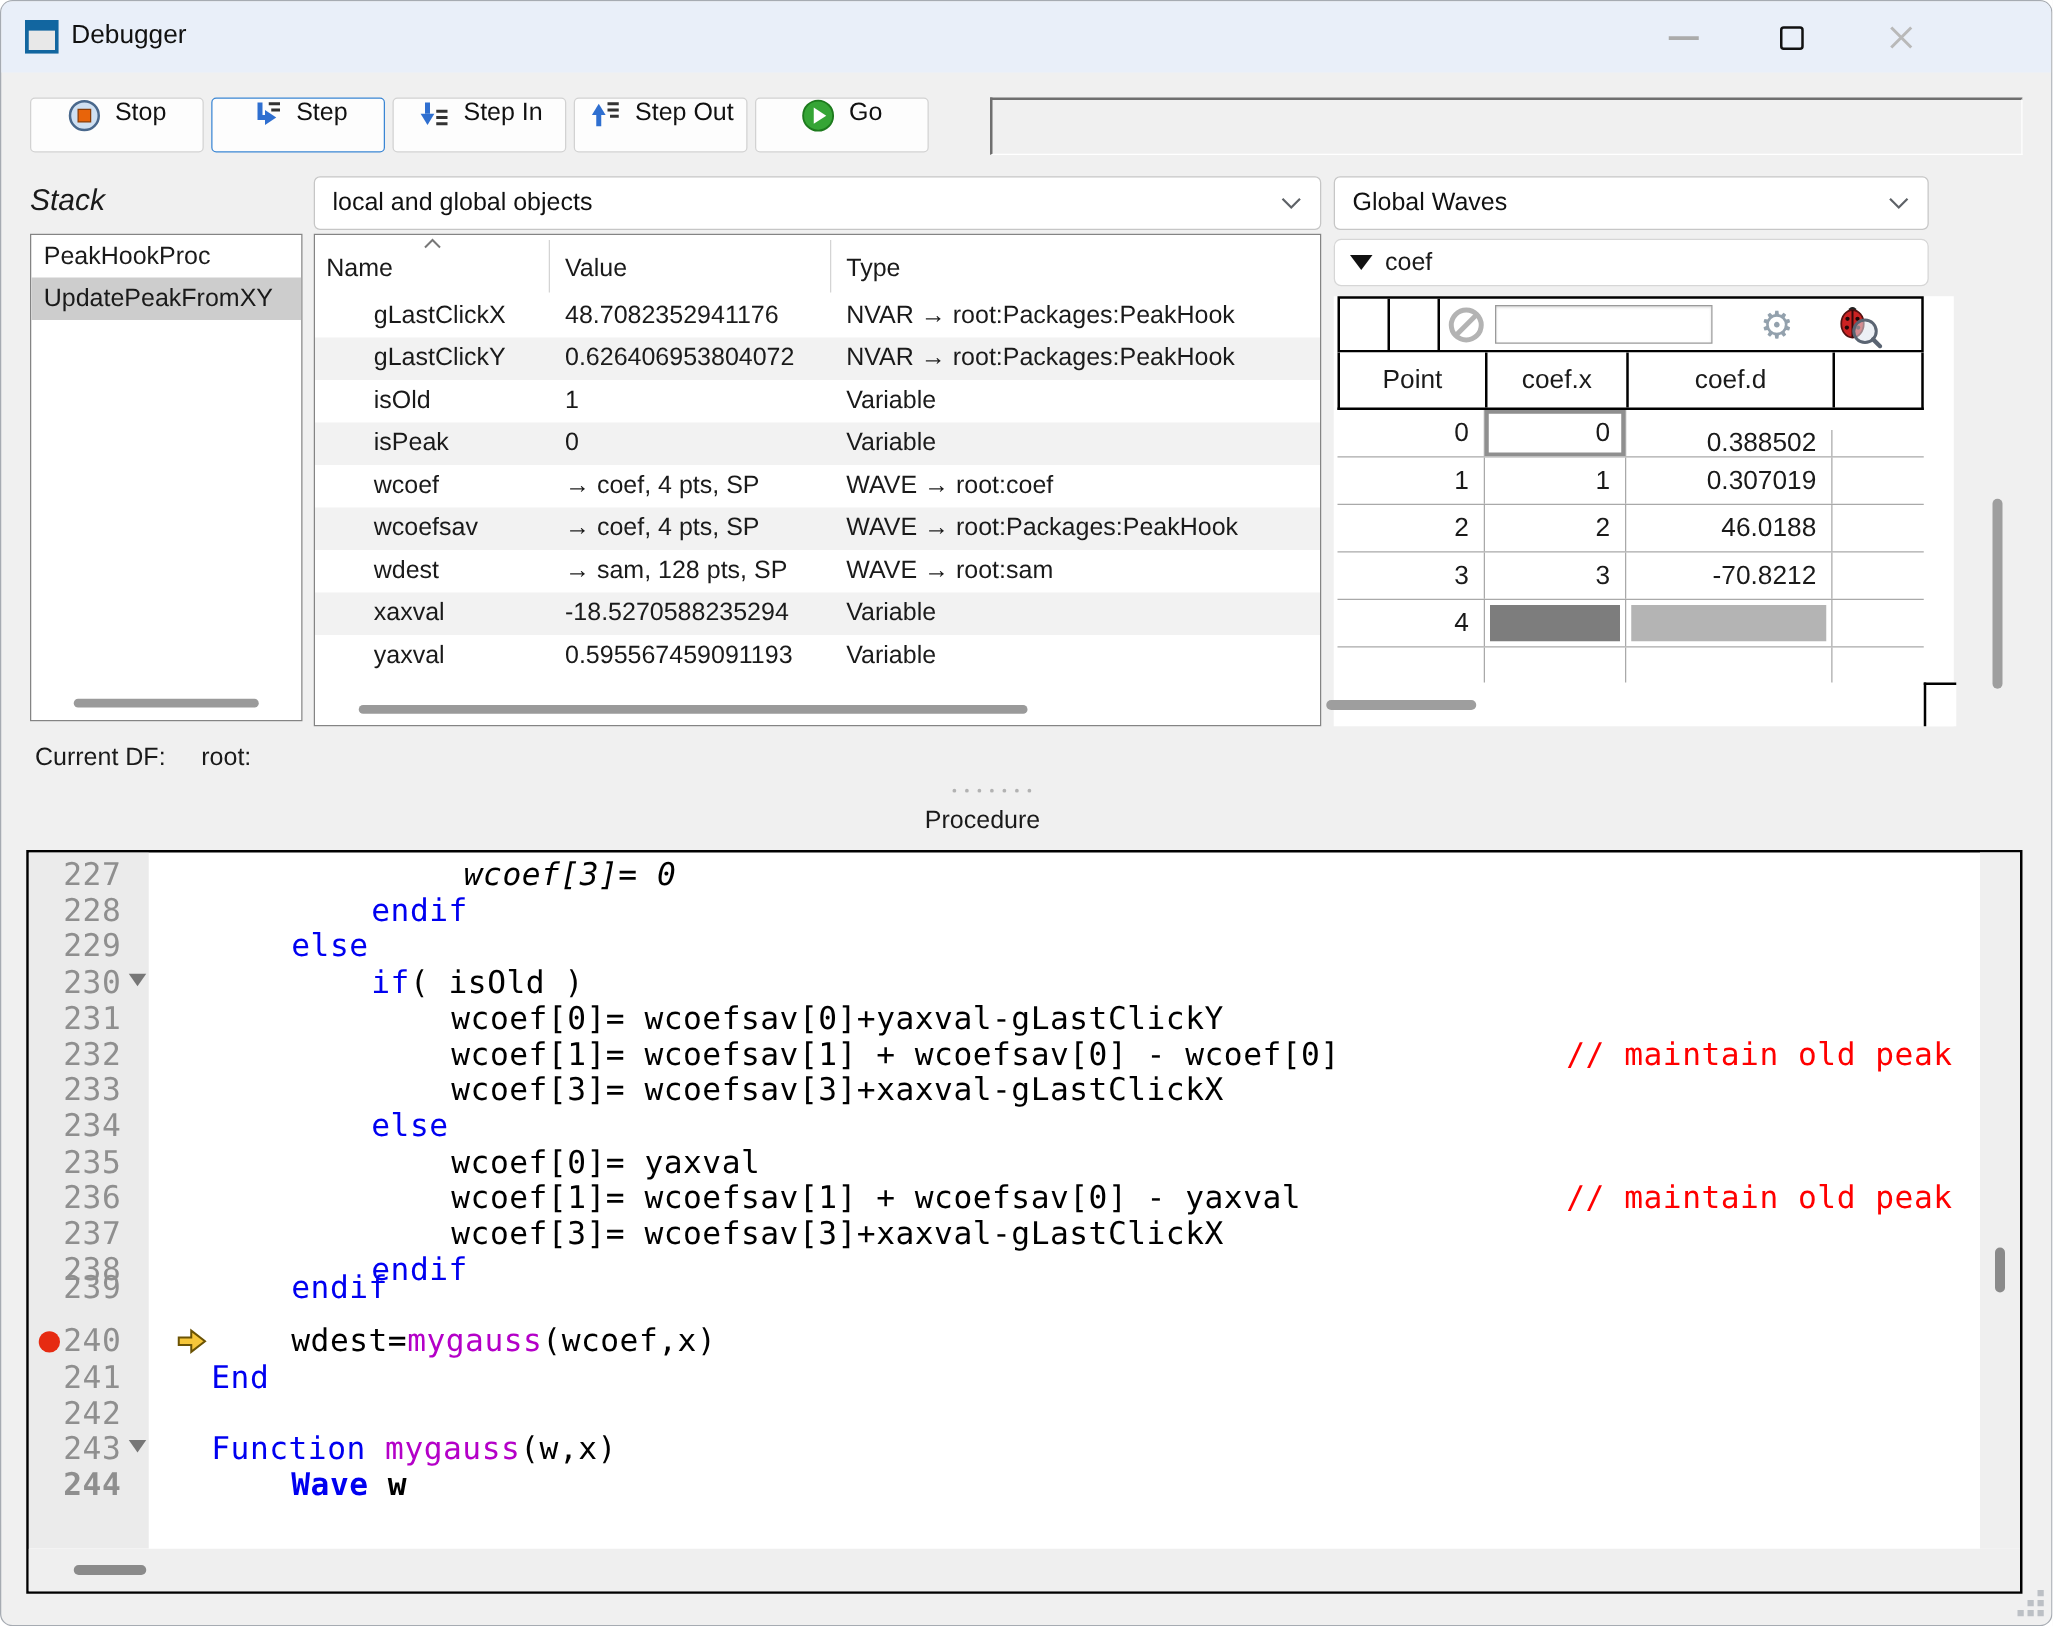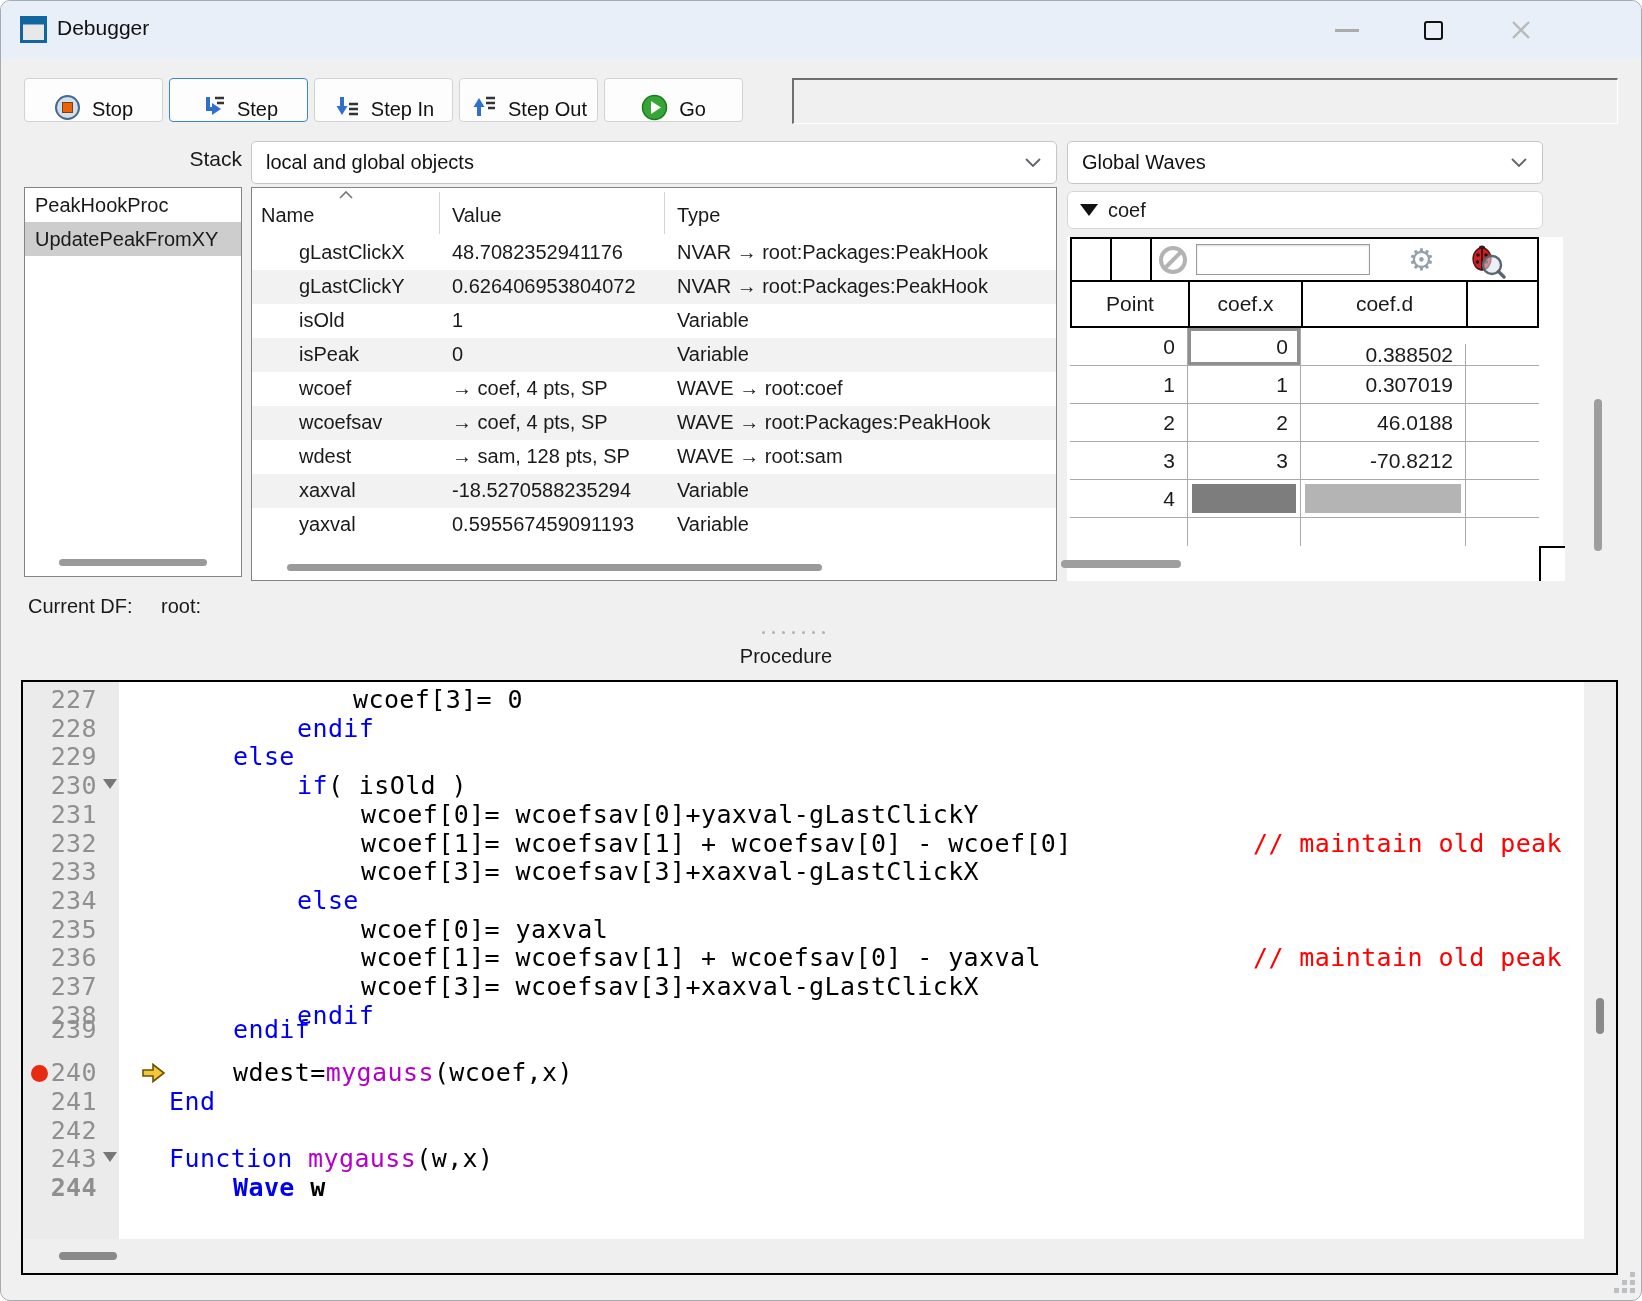--- a/index.html
+++ b/index.html
@@ -15,32 +15,32 @@
   .title-text { position:absolute; left:56px; top:15px; font-size:21px; color:#111; }
   .win-btn { position:absolute; top:14px; width:60px; height:30px; display:flex; align-items:center; justify-content:center; }
   .btn-min { left:1316px; }
   .btn-max { left:1402px; }
   .btn-close { left:1490px; }
   .min-glyph { width:24px; height:0; border-top:3px solid #ababab; }
   .max-glyph { width:19px; height:19px; border:2.5px solid #111; border-radius:3px; }
   
   .tb-btn {
     position:absolute; top:77px; height:44px; width:139px; background:#fdfdfd;
-    border:1px solid #d2d2d2; border-radius:4px; display:flex; align-items:flex-end;
+    border:1px solid #d2d2d2; border-radius:4px; display:flex; align-items:flex-start;
     justify-content:center; gap:11px; font-size:20px; color:#111;
   }
   .tb-btn svg { flex:0 0 auto; }
   .tb-step { border:1.5px solid #3a86d4; }
   .status-box {
     position:absolute; left:791px; top:77px; width:826px; height:46px; background:#f0f0f0;
     border-top:2px solid #6f6f6f; border-left:2px solid #6f6f6f;
     border-bottom:1px solid #ffffff; border-right:1px solid #ffffff;
   }
   
-  .stack-label { position:absolute; left:23px; top:146px; width:218px; text-align:right; font-size:21px; }
+  .stack-label { position:absolute; left:23px; top:146px; width:218px; text-align:left; font-size:24px;font-style:italic; }
   .stack-box { position:absolute; left:23px; top:186px; width:218px; height:390px; background:#fff; border:1px solid #848484; overflow:hidden; }
   .stack-item { height:34px; line-height:34px; padding-left:10px; font-size:20px; white-space:nowrap; }
   .stack-item.selected { background:#cdcdcd; }
   .stack-hscroll { position:absolute; left:34px; bottom:10px; width:148px; height:7px; background:#9a9a9a; border-radius:4px; }
   
   .select-box {
     position:absolute; height:43px; background:#fff; border:1px solid #c6c6c6; border-radius:5px;
     display:flex; align-items:center; font-size:20px; padding:0 14px; color:#111;
   }
   .select-box .chev { margin-left:auto; }
@@ -355,21 +355,21 @@
       <i></i>
       <i></i>
       <i></i>
   </div>
   <div class="proc-label">Procedure</div>
 
   <div class="code-panel">
     <div class="code-content">
       <div class="code-gutter"></div>
       <div id="code-lines">
-          <div class="code-line" style="top: 3px;"><div class="line-num">227</div><span class="code-text" style="left: 330px;"><span class="tok-code">wcoef[3]= 0</span></span></div>
+          <div class="code-line" style="top: 3px;"><div class="line-num">227</div><span class="code-text" style="left: 348px; font-style: italic;"><span class="tok-code">wcoef[3]= 0</span></span></div>
           <div class="code-line" style="top: 31.7px;"><div class="line-num">228</div><span class="code-text" style="left: 274px;"><span class="tok-kw">endif</span></span></div>
           <div class="code-line" style="top: 60.4px;"><div class="line-num">229</div><span class="code-text" style="left: 210px;"><span class="tok-kw">else</span></span></div>
           <div class="code-line" style="top: 89.1px;"><div class="line-num">230</div><div class="fold-tri"></div><span class="code-text" style="left: 274px; text-align: center;"><span class="tok-kw">if</span><span class="tok-code">( isOld )</span></span></div>
           <div class="code-line" style="top: 117.8px; padding-left: 42px;"><div class="line-num">231</div><span class="code-text" style="left: 338px;"><span class="tok-code">wcoef[0]= wcoefsav[0]+yaxval-gLastClickY</span></span></div>
           <div class="code-line" style="top: 146.5px;"><div class="line-num">232</div><span class="code-text" style="left: 338px;"><span class="tok-code">wcoef[1]= wcoefsav[1] + wcoefsav[0] - wcoef[0]</span></span><span class="code-comment">// maintain old peak</span></div>
           <div class="code-line" style="top: 175.2px;"><div class="line-num">233</div><span class="code-text" style="left: 338px;"><span class="tok-code">wcoef[3]= wcoefsav[3]+xaxval-gLastClickX</span></span></div>
           <div class="code-line" style="top: 203.9px;"><div class="line-num">234</div><span class="code-text" style="left: 274px;"><span class="tok-kw">else</span></span></div>
           <div class="code-line" style="top: 232.6px;"><div class="line-num">235</div><span class="code-text" style="left: 338px;"><span class="tok-code">wcoef[0]= yaxval</span></span></div>
           <div class="code-line" style="top: 261.3px;"><div class="line-num">236</div><span class="code-text" style="left: 338px;"><span class="tok-code">wcoef[1]= wcoefsav[1] + wcoefsav[0] - yaxval</span></span><span class="code-comment">// maintain old peak</span></div>
           <div class="code-line" style="top: 290px;"><div class="line-num">237</div><span class="code-text" style="left: 338px;"><span class="tok-code">wcoef[3]= wcoefsav[3]+xaxval-gLastClickX</span></span></div>

